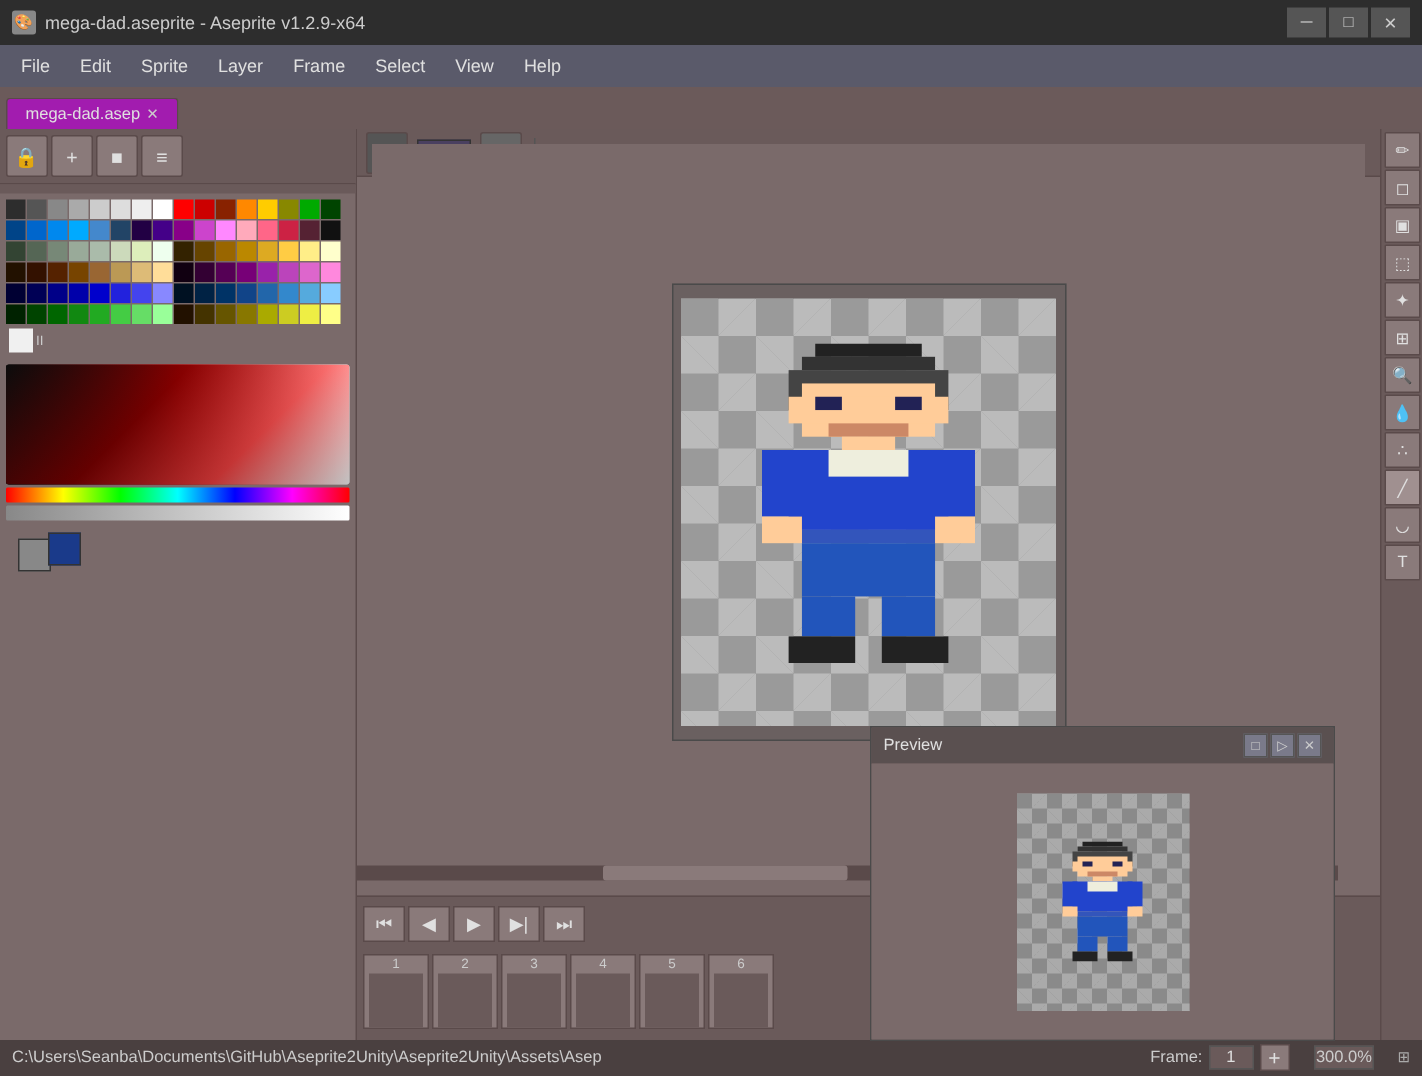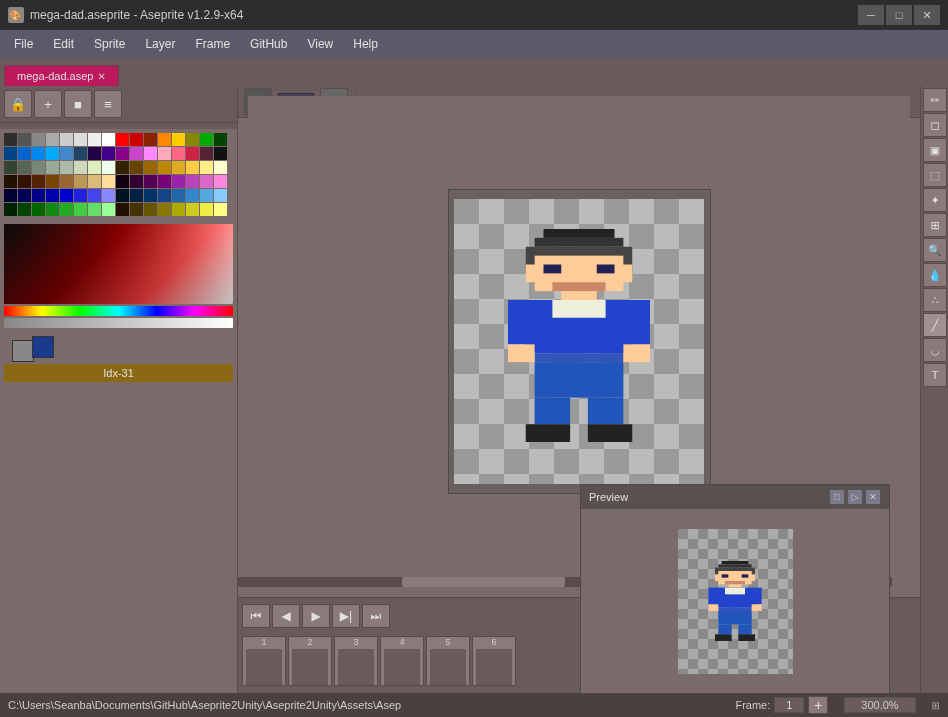--- a/index.html
+++ b/index.html
@@ -83,21 +83,21 @@
       background: #8a7070;
       padding: 4px 12px;
       font-size: 11px;
       color: #e0e0e0;
       border-radius: 3px 3px 0 0;
       display: flex; align-items: center; gap: 4px;
       cursor: pointer;
       border: 1px solid #5a4a4a;
       border-bottom: none;
     }
-    .tab.active { background: #be185d; text-align: center; }
+    .tab.active { background: #a21caf; text-align: center; }
     .tab-close { color: #ccc; font-size: 10px; cursor: pointer; }
 
     
     #main-area {
       display: flex;
       height: calc(717px - 86px);
     }
 
     
     #left-panel {
@@ -394,21 +394,21 @@
       background: #6a5a5a;
       border: 1px solid #555;
       color: #e0e0e0;
       text-align: center;
       font-size: 11px;
       padding: 1px;
     }
     .zoom-display {
       background: #6a5a5a;
       border: 1px solid #555;
-      padding: 1px 16px;
+      padding: 1px 0;
       font-size: 11px;
       min-width: 40px;
       text-align: right;
     }
 
     
     #canvas-outer {
       width: 263px;
       height: 305px;
       background: #6a6060;
@@ -432,21 +432,21 @@
     <button class="title-btn close">✕</button>
   </div>
 </div>
 
 <div id="menu-bar">
   <div class="menu-item">File</div>
   <div class="menu-item">Edit</div>
   <div class="menu-item">Sprite</div>
   <div class="menu-item">Layer</div>
   <div class="menu-item">Frame</div>
-  <div class="menu-item">GitHub</div>
+  <div class="menu-item">Select</div>
   <div class="menu-item">View</div>
   <div class="menu-item">Help</div>
 </div>
 
 <div id="tab-bar">
   <div class="tab active">
     <span>mega-dad.asep</span>
     <span class="tab-close">✕</span>
   </div>
 </div>
@@ -563,38 +563,41 @@
         <div class="palette-cell" style="background:#221100"></div>
         <div class="palette-cell" style="background:#443300"></div>
         <div class="palette-cell" style="background:#665500"></div>
         <div class="palette-cell" style="background:#887700"></div>
         <div class="palette-cell" style="background:#aaaa00"></div>
         <div class="palette-cell" style="background:#cccc22"></div>
         <div class="palette-cell" style="background:#eeee44"></div>
         <div class="palette-cell" style="background:#ffff88"></div>
       </div>
 
+      <div style="display:flex; margin-top:3px; padding-left:2px; gap:2px;">
+        <div class="palette-cell" style="width:16px;height:16px; background:#f0f0f0;"></div>
+        <div style="font-size:9px;color:#ccc;margin-top:3px;">II</div>
+      </div>
     </div>
 
     <div style="margin: 4px; display:flex; flex-direction:column; gap:2px;">
       <div id="color-gradient" style="margin:0; border-radius:2px; position:relative; overflow:hidden;">
         <div style="position:absolute;inset:0;background:linear-gradient(to right,rgba(0,0,0,1),rgba(0,0,0,0));"></div>
         <div style="position:absolute;inset:0;background:linear-gradient(to top,rgba(0,0,0,0.8),rgba(0,0,0,0));"></div>
         <div style="position:absolute;inset:0;background:linear-gradient(135deg,#111 0%,#8b0000 40%,#ff4444 70%,#ffffff 100%);opacity:0.7;"></div>
       </div>
       <div id="color-hue-bar" style="margin:0;border-radius:1px;"></div>
       <div id="color-alpha-bar" style="margin:0;border-radius:1px;"></div>
     </div>
 
     <div id="color-indicators">
       <div class="color-square" style="background:#888888; position:relative; top:4px; left:6px;"></div>
       <div class="color-square" style="background:#1a3a8a; position:relative;"></div>
     </div>
 
-    <div class="idx-label idx-31" style="margin:2px 4px 4px 4px;">Idx-31</div>
 
   </div>
 
   <div id="canvas-area" style="position:relative; flex:1;">
 
     <div style="height:32px; background:#6a5a5a; display:flex; align-items:center; padding:0 6px; gap:6px; border-bottom:1px solid #5a4a4a;">
       <button class="tool-btn" style="background:#555;">◀</button>
       <div style="background:#4a4060; color:#e0e0e0; padding:2px 8px; font-size:11px; border:1px solid #333; min-width:36px; text-align:center;">1px</div>
       <button class="tool-btn" style="background:#666;">●</button>
       <div style="width:1px; height:20px; background:#555; margin:0 2px;"></div>

